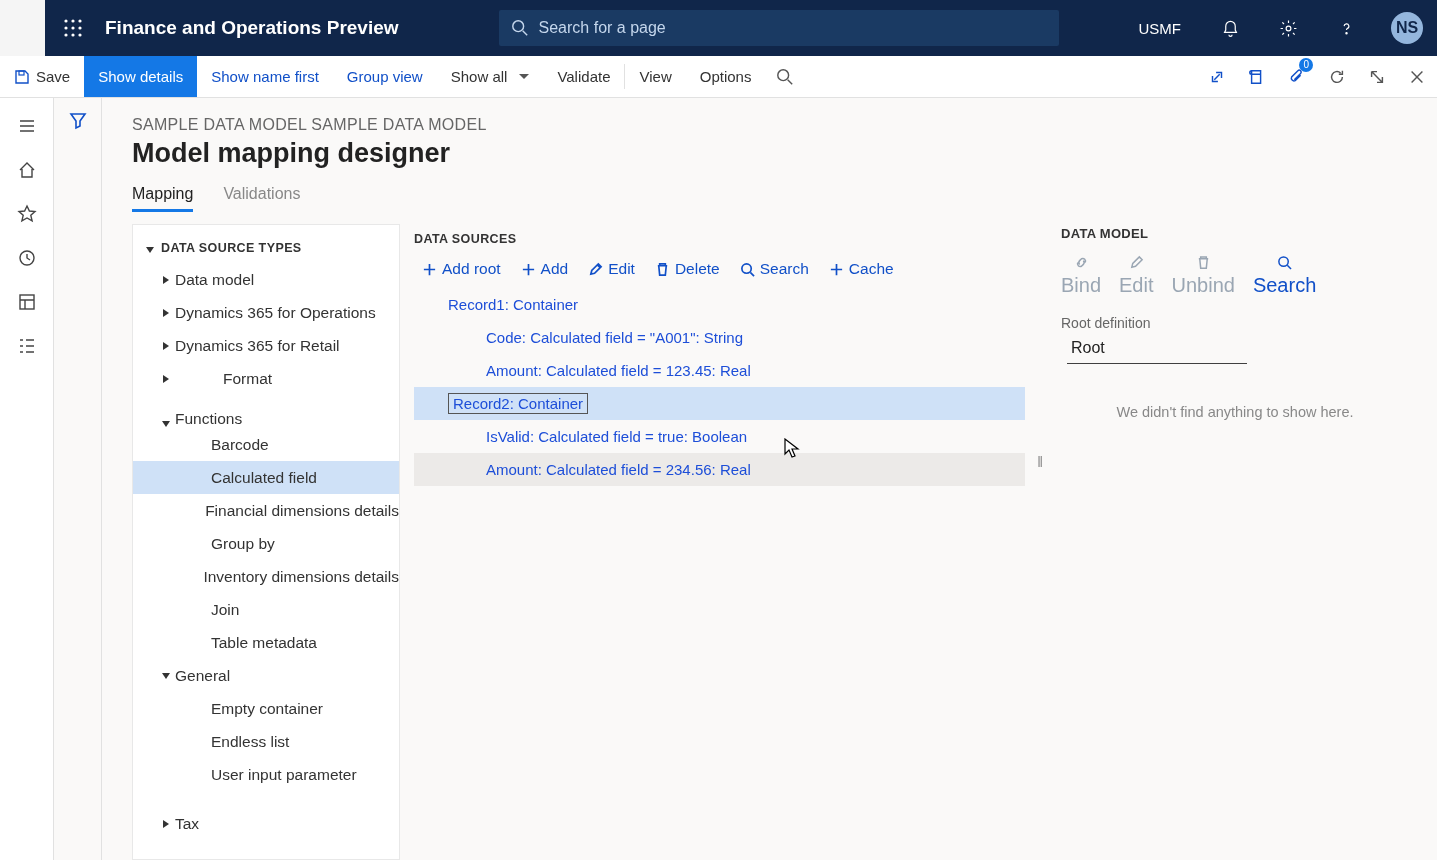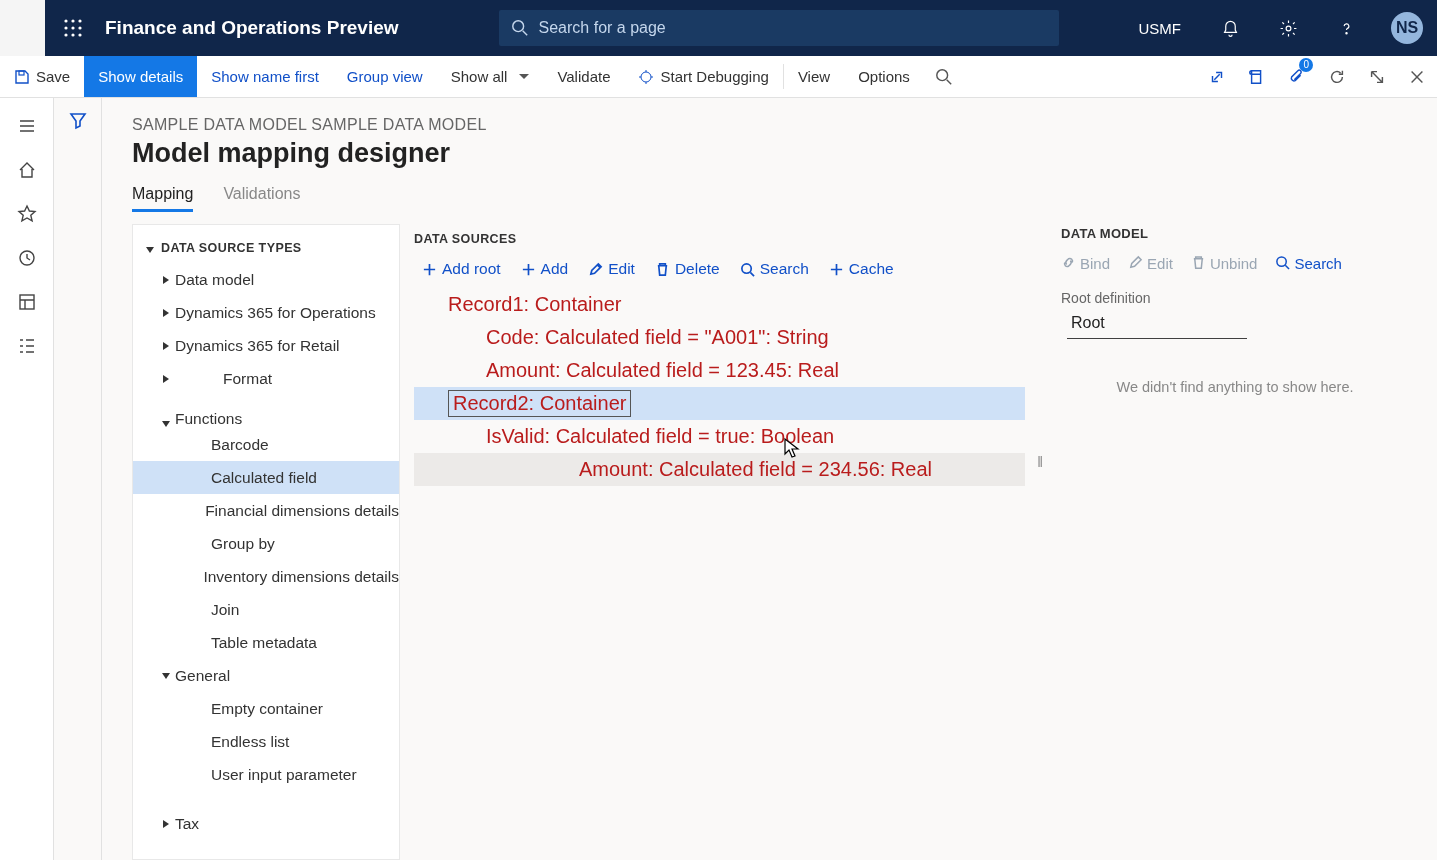--- a/index.html
+++ b/index.html
@@ -66,32 +66,32 @@
 .tree-row.selected { background: #cfe1f7; }
 .tree-row .caret-space { width: 18px; display: flex; justify-content: center; }
 .tree-row .lbl { white-space: nowrap; }
 
 
 .mid-header { font-size: 12.5px; font-weight: 700; letter-spacing: 0.4px; color: #333; padding: 8px 0 10px 0; }
 .mid-actions { display: flex; gap: 20px; padding: 4px 0 10px 8px; align-items: center; }
 .mid-act { color: #1150c8; font-size: 15.5px; display: flex; align-items: center; gap: 5px; cursor: pointer; }
 .mid-act svg { width: 15px; height: 15px; stroke: #1150c8; fill: none; stroke-width: 1.8; }
 
-.ds-tree { font-size: 20px; color: #b91c1c; }
+.ds-tree { font-size: 15px; color: #1d4ed8; }
 .ds-row { display: flex; align-items: center; height: 33px; cursor: pointer; }
 .ds-row .caret-space { width: 20px; display: flex; justify-content: center; }
 .ds-row.sel { background: #cfe1f7; }
 .ds-row.sel .lbl { border: 1px solid #555; padding: 1px 4px; background: #cfe1f7; }
 .ds-row.hov { background: #eceae8; }
 .cursor-img { position: absolute; left: 370px; top: 214px; font-size: 18px; pointer-events: none; }
 
 
 .pr-header { font-size: 13px; font-weight: 700; letter-spacing: 0.3px; color: #333; margin-bottom: 14px; margin-top: 2px; }
 .pr-actions { display: flex; gap: 18px; align-items: center; margin-bottom: 18px; }
-.pr-act { color: #9aa6b3; font-size: 15px; display: flex; gap: 4px; cursor: default; }
+.pr-act { color: #9aa6b3; font-size: 20px; display: flex; align-items: center; gap: 4px; cursor: default; flex-direction: column; }
 .pr-act.blue { color: #1150c8; cursor: pointer; }
 .pr-act svg { width: 15px; height: 15px; stroke: currentColor; fill: none; stroke-width: 1.6; }
 .pr-field-lbl { font-size: 14px; color: #666; margin-bottom: 4px; }
 .pr-field-val { font-size: 16px; color: #222; border-bottom: 1px solid #404040; padding: 4px 0 6px 4px; width: 180px; margin-bottom: 40px; margin-left: 6px; }
 .pr-empty { color: #888; font-size: 14.5px; text-align: center; margin-top: 20px; }
 .resize-handle { position: absolute; right: -8px; top: 230px; color: #888; font-size: 14px; }
 </style>
 </head>
 <body>
 
@@ -160,27 +160,20 @@
     </div>
   <div class="ab-btn link">
       <span>Group view</span>
     </div>
   <div class="ab-btn dd">
       <span>Show all</span>
     </div>
   <div class="ab-btn">
       <span>Validate</span>
     </div>
-  <div class="ab-btn">
-    <svg viewBox="0 0 16 16" style="stroke:#1150c8;fill:none">
-        <circle cx="8" cy="8" r="5"></circle>
-        <path d="M8 1v2M8 13v2M1 8h2M13 8h2"></path>
-      </svg>
-    <span>Start Debugging</span>
-  </div>
   <div class="ab-sep"></div>
   <div class="ab-btn">
       <span>View</span>
     </div>
   <div class="ab-btn">
       <span>Options</span>
     </div>
   <div class="ab-icon gray">
       <svg viewBox="0 0 20 20">
         <circle cx="8" cy="8" r="6"></circle>
@@ -423,21 +416,21 @@
             <div class="ds-row sel" style="padding-left: 14px;">
               <span class="caret-space">
                 <span class="caret down"></span>
               </span>
               <span class="lbl">Record2: Container</span>
             </div>
             <div class="ds-row" style="padding-left: 52px;">
               <span class="caret-space"></span>
               <span class="lbl">IsValid: Calculated field = true: Boolean</span>
             </div>
-            <div class="ds-row hov" style="padding-left: 52px; justify-content: center;">
+            <div class="ds-row hov" style="padding-left: 52px;">
               <span class="caret-space"></span>
               <span class="lbl">Amount: Calculated field = 234.56: Real</span>
             </div>
           </div>
         <div class="cursor-img">
           <svg width="16" height="20" viewBox="0 0 16 20">
               <path d="M1 1l0 15 4-4 3 7 3-1-3-7 6 0z" fill="#fff" stroke="#000" stroke-width="1.2"></path>
             </svg>
         </div>
         <div class="resize-handle">‖</div>

